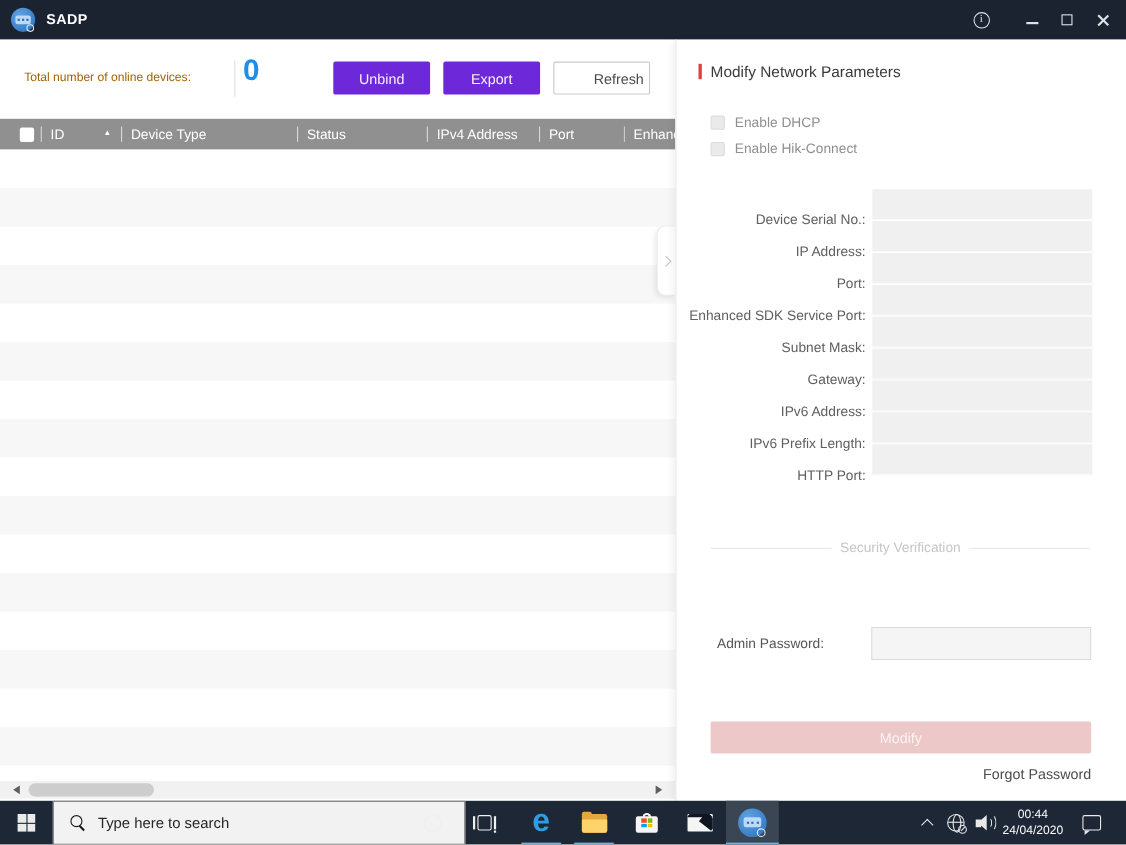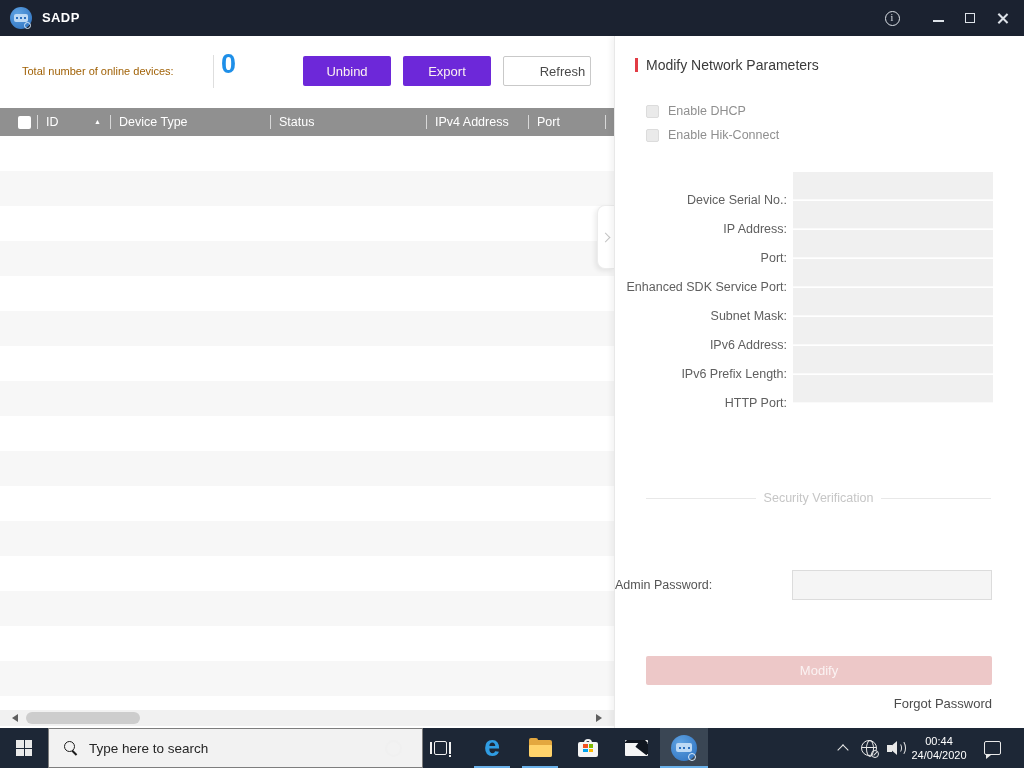--- a/index.html
+++ b/index.html
@@ -40,21 +40,21 @@
   .btn-normal { background:#fff; border:1px solid #c9c9c9; color:#4a4a4a;padding-left:31px; }
 
   
   .table-header { position:absolute; top:72px; left:0; width:614px; height:28px; background:#909090; display:flex; overflow:hidden; }
   .th { position:relative; color:#fff; font-size:12.5px; line-height:28px; padding-left:9px; white-space:nowrap; flex-shrink:0; }
   .th::before { content:""; position:absolute; left:0; top:7px; width:1px; height:14px; background:rgba(255,255,255,.65); }
   .th-check { width:37px; padding-left:18px; display:flex; align-items:center; }
   .th-check::before { display:none; }
   .hdr-checkbox { width:13px; height:13px; background:#fff; border-radius:2px; }
   .th-id { width:73px; } .th-devicetype { width:160px; } .th-status { width:118px; }
-  .th-ipv4 { width:102px;margin-left:38px; } .th-port { width:77px; } .th-enh { flex:1; overflow:hidden; }
+  .th-ipv4 { width:102px; } .th-port { width:77px; } .th-enh { flex:1; overflow:hidden; }
   .sort-ic { position:absolute; right:9px; top:0; font-size:7px; line-height:28px; color:#fff; }
 
   .table-body { position:absolute; top:100px; left:0; width:614px; height:574px; overflow:hidden; background:#fff; }
   .trow { height:35px; }
   .trow:nth-child(even) { background:#f7f7f7; }
 
   
   .collapse-tab { position:absolute; top:169px; left:597px; width:17px; height:64px; background:#fff;
                   border:1px solid #ececec; border-right:none; border-radius:8px 0 0 8px;
                   box-shadow:-2px 2px 5px rgba(0,0,0,.08); display:flex; align-items:center; justify-content:center; }
@@ -81,21 +81,21 @@
   .form-block { position:absolute; top:135px; left:0; right:31px; }
   .f-row { display:flex; align-items:center; height:29px; }
   .f-label { flex:1; text-align:right; font-size:12.5px; color:#5f5f5f; padding-right:6px; white-space:nowrap;margin-top:28px; }
   .f-input { width:200px; height:28px; background:#f0f0f0; border:none; border-bottom:1px solid #fafafa; outline:none; }
 
   .sec-divider { position:absolute; top:455px; left:31px; right:33px; display:flex; align-items:center; gap:8px; }
   .sec-line { flex:1; height:1px; background:#e8e8e8; }
   .sec-text { font-size:12.5px; color:#c6c6c6; white-space:nowrap; }
 
   .admin-row { position:absolute; top:534px; left:0; right:32px; display:flex; align-items:center; }
-  .admin-label { flex:1; text-align:left; font-size:12.5px; color:#555; padding-right:6px; }
+  .admin-label { flex:1; text-align:center; font-size:12.5px; color:#555; padding-right:6px; }
   .admin-input { width:200px; height:30px; background:#f5f5f5; border:1px solid #dcdcdc; outline:none; }
 
   .modify-btn { position:absolute; top:620px; left:31px; right:32px; height:29px; background:#edc8c8; color:#fbf3f3;
                 font-size:13px; display:flex; align-items:center; justify-content:center; border-radius:2px; }
   .forgot { position:absolute; top:660px; right:32px; font-size:13px; color:#4c4c4c; }
 
   
   .taskbar { position:absolute; bottom:0; left:0; width:1024px; height:40px; background:#1d2736; }
   .start-cell { position:absolute; left:0; top:0; width:48px; height:40px; display:flex; align-items:center; justify-content:center; }
   .win-logo { width:16px; height:16px; display:grid; grid-template-columns:7.5px 7.5px; grid-template-rows:7.5px 7.5px; gap:1px; }
@@ -277,20 +277,24 @@
         </div>
         <div class="f-row">
           <span class="f-label">Enhanced SDK Service Port:</span>
           <input class="f-input" type="text" disabled="" value="" style="">
         </div>
         <div class="f-row">
           <span class="f-label">Subnet Mask:</span>
           <input class="f-input" type="text" disabled="" value="" style="">
         </div>
         <div class="f-row">
+          <span class="f-label">Gateway:</span>
+          <input class="f-input" type="text" disabled="" value="" style="">
+        </div>
+        <div class="f-row">
           <span class="f-label">IPv6 Address:</span>
           <input class="f-input" type="text" disabled="" value="" style="">
         </div>
         <div class="f-row">
           <span class="f-label">IPv6 Prefix Length:</span>
           <input class="f-input" type="text" disabled="" value="" style="">
         </div>
         <div class="f-row">
           <span class="f-label">HTTP Port:</span>
           <input class="f-input" type="text" disabled="" value="" style="">

